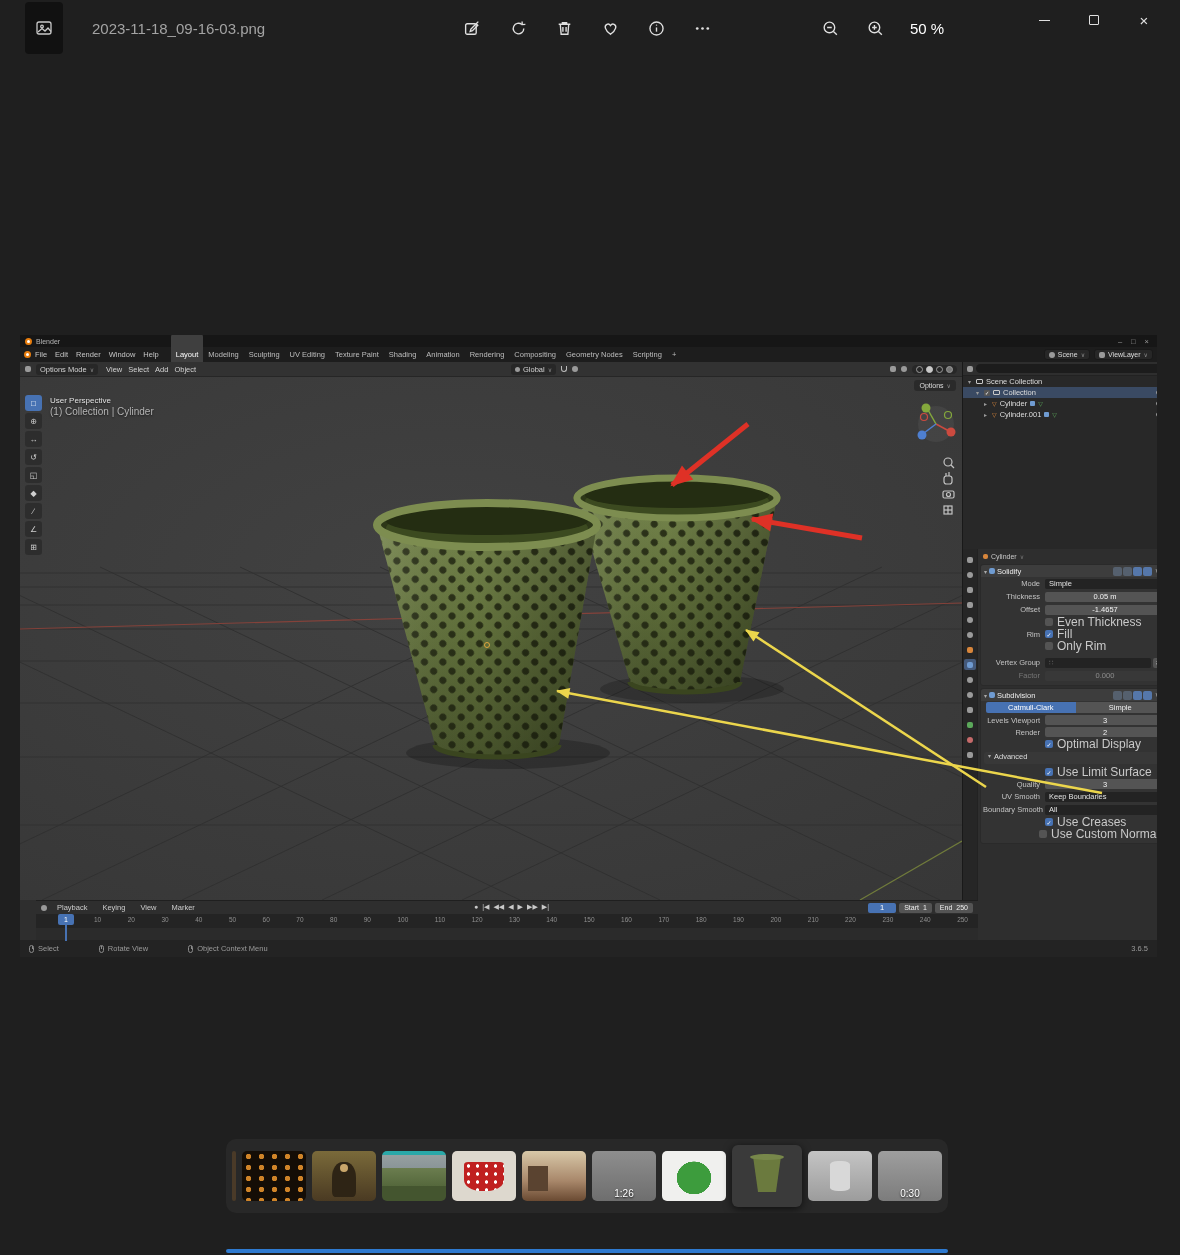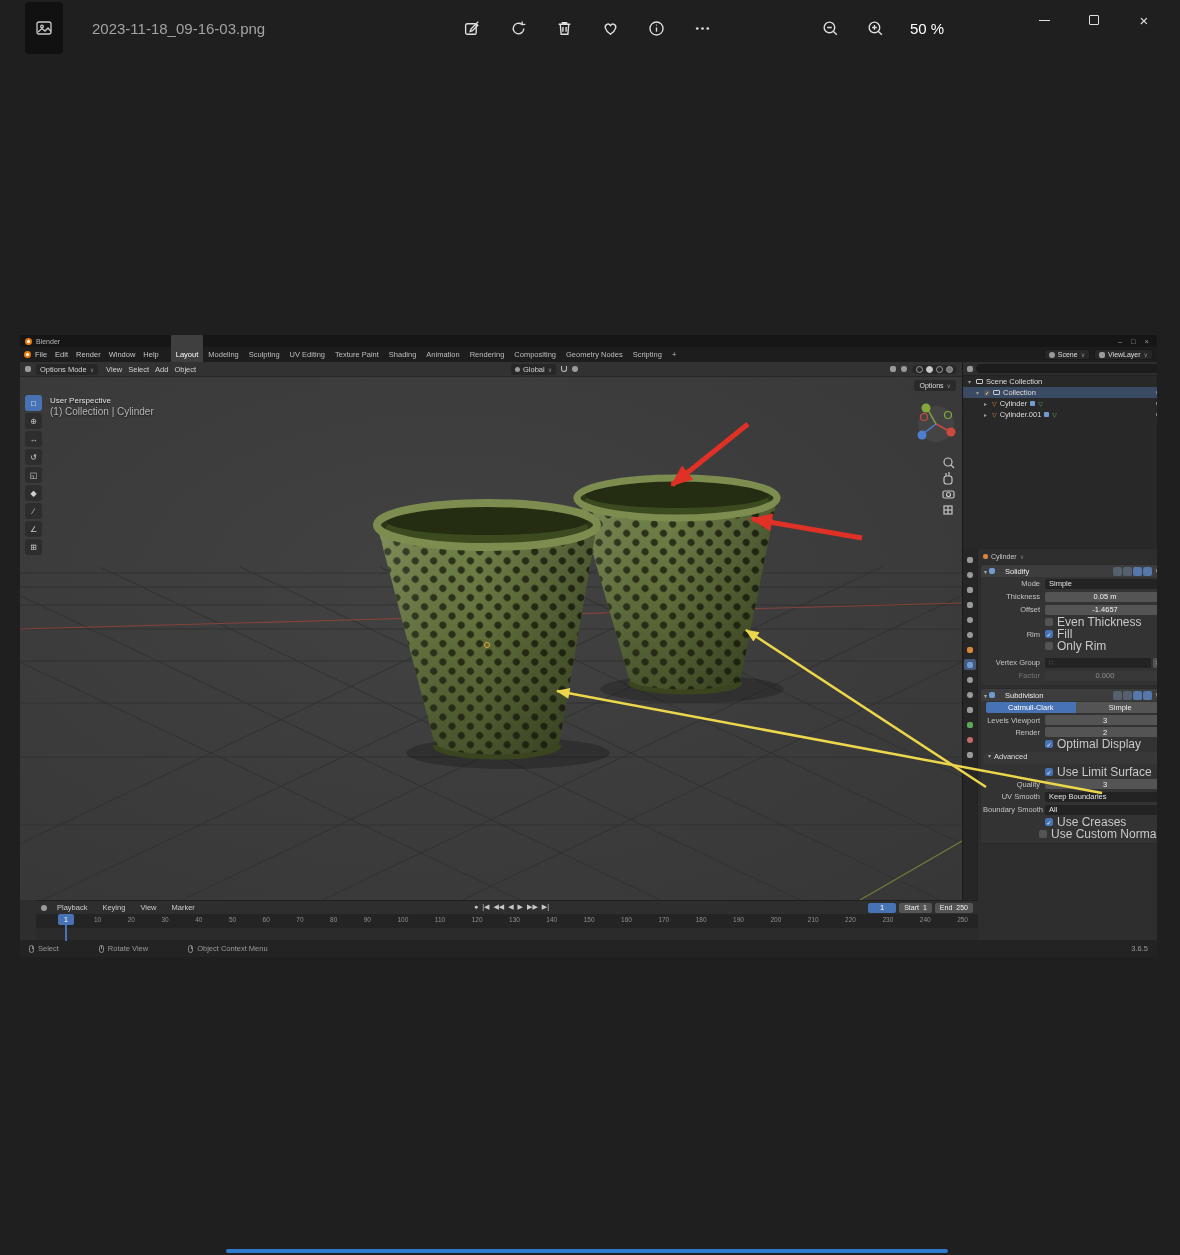--- a/index.html
+++ b/index.html
@@ -82,21 +82,21 @@
 
 .props{position:absolute;left:0;top:187px;width:100%;bottom:0;display:flex;background:#2e2e2e;overflow:hidden}
 .ptabs{width:15px;background:#262626;display:flex;flex-direction:column;align-items:center;padding-top:5px;gap:4px;border-right:1px solid #222}
 .ptab{width:12px;height:11px;border-radius:2px;display:flex;align-items:center;justify-content:center}
 .ptab.active{background:#44597a}
 .pcontent{flex:1;padding:2px 0 0 0;overflow:hidden;font-size:7.5px}
 .pcrumb{height:11px;display:flex;align-items:center;gap:3px;padding:0 5px;font-size:7px;color:#c9c9c9}
 .pmod{margin:2px 3px 0 2px;background:#333;border:1px solid #2a2a2a;border-radius:3px;padding-bottom:3px}
 .pmod-h{height:12px;background:#3d3d3d;border-radius:3px 3px 0 0;display:flex;align-items:center;gap:2px;padding:0 3px;font-size:7.5px;color:#ececec}
 .pmod-h .exp{font-size:6px;color:#aaa}
-.pmod-h .ttl{margin-left:8px}
+.pmod-h .ttl{margin-left:0}
 .pmod-h .htools{margin-left:auto;display:flex;gap:1px;align-items:center}
 .tgl{width:9px;height:9px;border-radius:2px;background:#55606e}
 .tgl.on{background:#5577aa}
 .hx{color:#aaa;padding:0 2px;font-size:7px}
 .prow{display:flex;align-items:center;height:13px;padding:0 9px 0 2px}
 .prow .lab{width:62px;text-align:right;padding-right:5px;color:#c3c3c3;font-size:7.5px;overflow:hidden}
 .prow .val{flex:1;display:flex;align-items:center}
 .numfield{flex:1;height:10px;background:#545454;border-radius:2px;color:#f2f2f2;font-size:7.5px;display:flex;align-items:center;justify-content:center}
 .ddfield{flex:1;height:10px;background:#232323;border-radius:2px;color:#e0e0e0;font-size:7.5px;display:flex;align-items:center;justify-content:space-between;padding:0 4px}
 .ddfield .chev{color:#888;font-size:6px}
@@ -812,15 +812,32 @@
       <marker id="myel" markerUnits="userSpaceOnUse" markerWidth="15" markerHeight="12" refX="13" refY="6" orient="auto">
         <path d="M0.5,0.5 L14,6 L0.5,11.5 Z" fill="#ecd64c"></path>
       </marker>
     </defs>
     <line x1="728" y1="89" x2="652" y2="150" stroke="#df3126" stroke-width="5" marker-end="url(#mred)"></line>
     <line x1="842" y1="203" x2="732" y2="184" stroke="#df3126" stroke-width="5" marker-end="url(#mred)"></line>
     <line x1="966" y1="452" x2="726" y2="295" stroke="#ecd64c" stroke-width="2.5" marker-end="url(#myel)"></line>
     <line x1="1082" y1="458" x2="537" y2="356" stroke="#ecd64c" stroke-width="2.5" marker-end="url(#myel)"></line>
   </svg>
 
+  <div class="filmstrip">
+    <span class="sliver"></span>
+    <div class="thumb t1"></div>
+    <div class="thumb t2"></div>
+    <div class="thumb t3"></div>
+    <div class="thumb t4"></div>
+    <div class="thumb t5"></div>
+    <div class="thumb t6">
+      <span class="dur">1:26</span>
+    </div>
+    <div class="thumb t7"></div>
+    <div class="thumb t8 selected"></div>
+    <div class="thumb t9"></div>
+    <div class="thumb t10">
+      <span class="dur">0:30</span>
+    </div>
+  </div>
   <div class="bottom-accent"></div>
 
 </div>
 
 </body></html>

